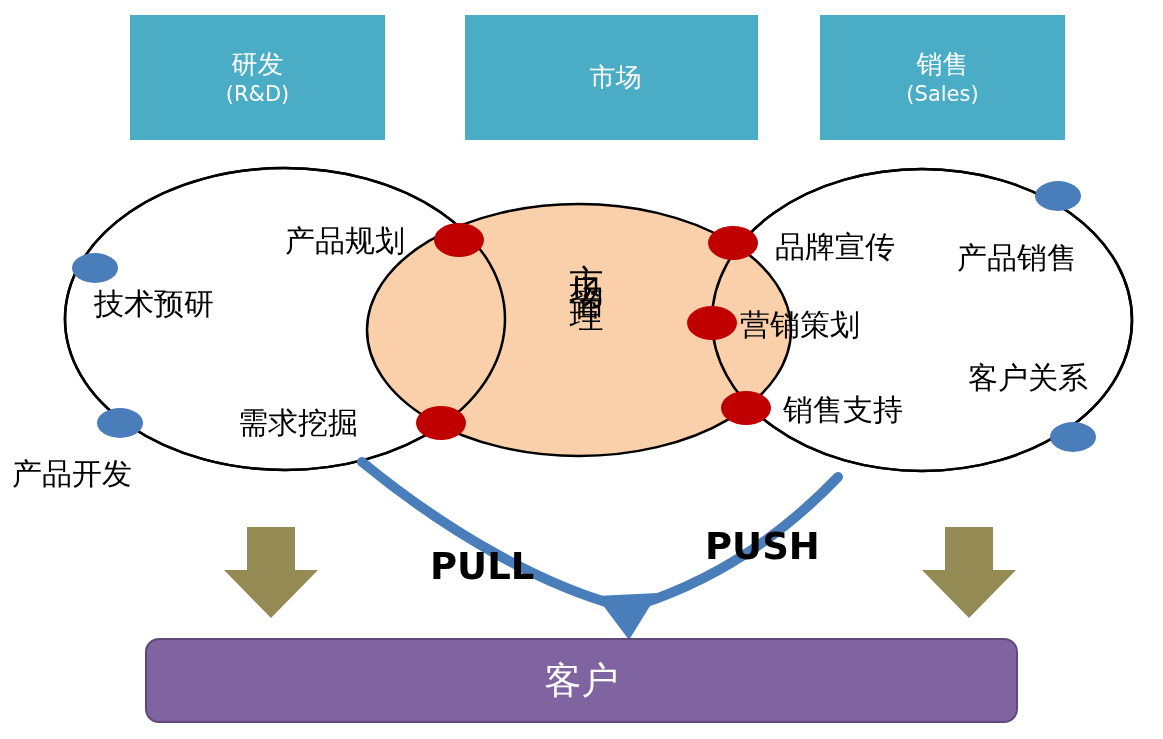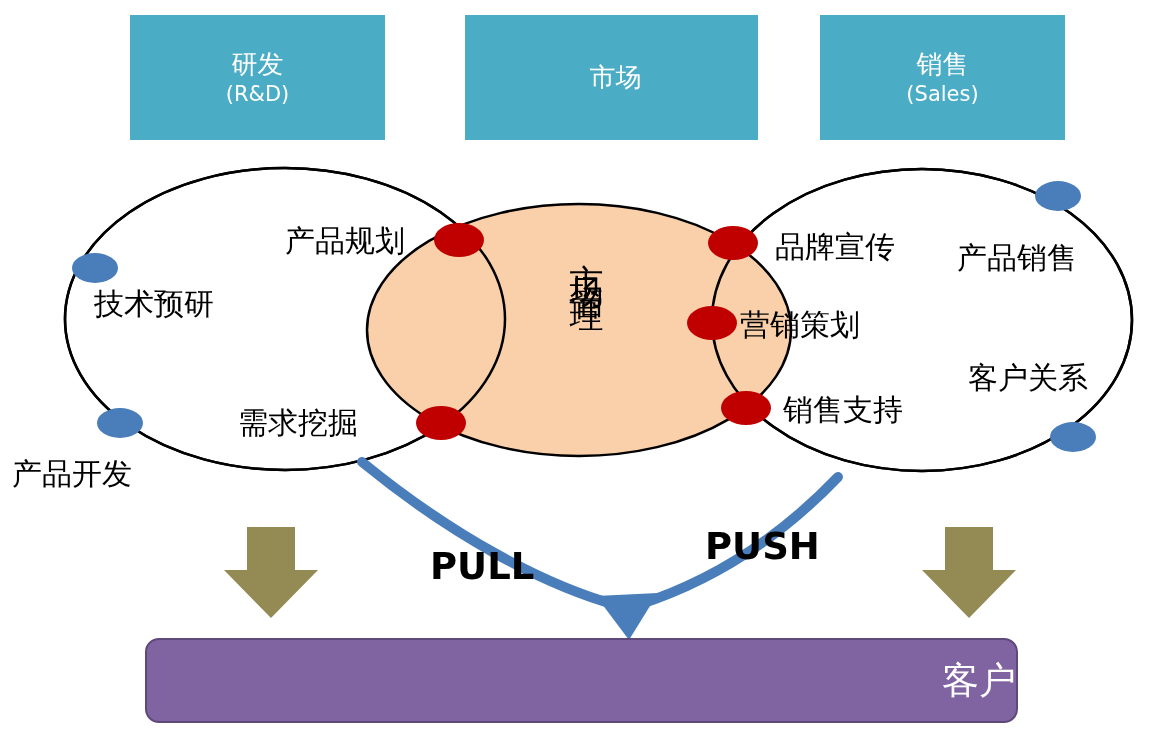--- a/index.html
+++ b/index.html
@@ -59,21 +59,21 @@
     left: 145px;
     top: 638px;
     width: 873px;
     height: 85px;
     box-sizing: border-box;
     background: #8064A2;
     border: 2px solid #5F497A;
     border-radius: 14px;
     display: flex;
     align-items: center;
-    justify-content: flex-end;
+    justify-content: center;
     color: #ffffff;
     font-size: 37px;
     font-weight: 400;
   }
 </style>
 </head>
 <body>
 
 <div class="stage">
 

